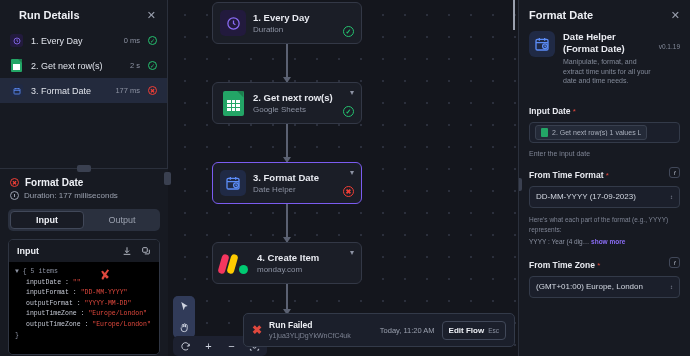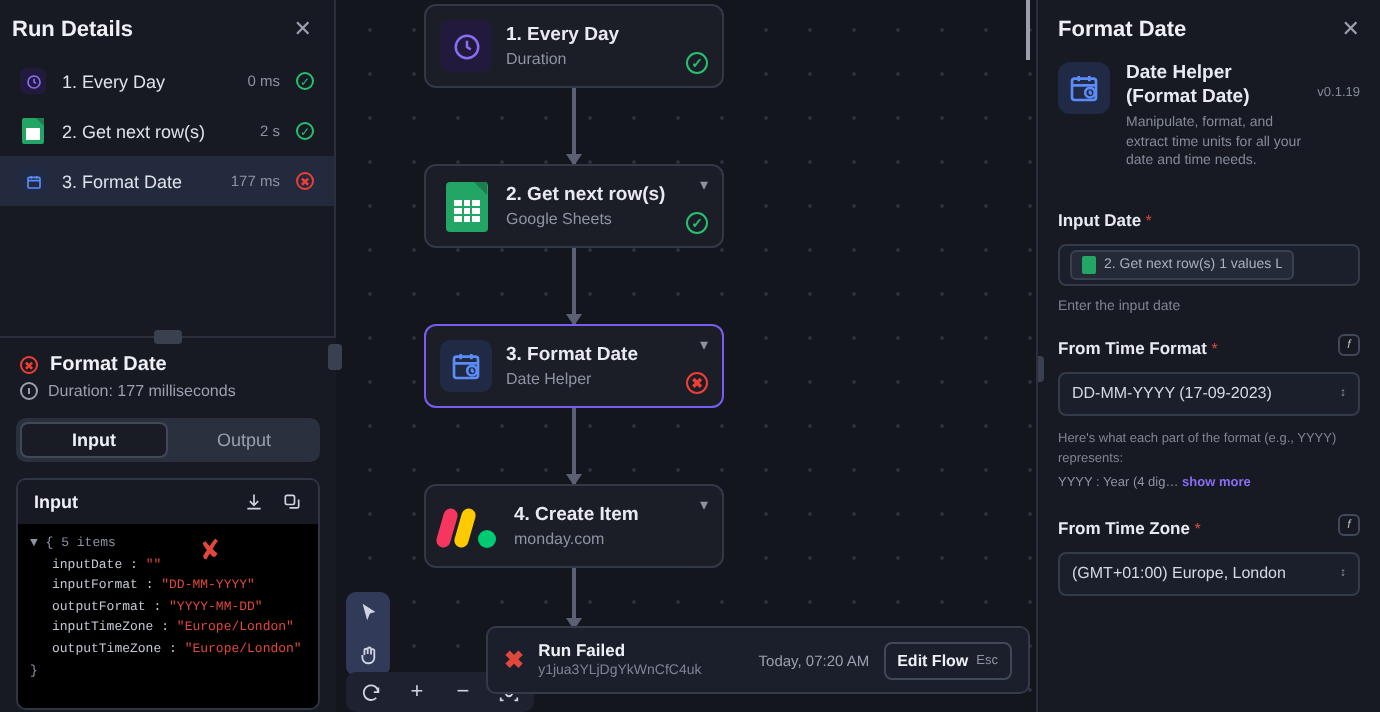--- a/index.html
+++ b/index.html
@@ -82,21 +82,21 @@
   .mon span { position: absolute; border-radius: 4px; }
 
   
   #left {
     position: absolute; left: 0; top: 0; width: 168px; height: 356px;
     background: #171a22; border-right: 1px solid #2b303c;
   }
   #left-top { height: 168px; position: relative; }
   .ld-head {
     display: flex; align-items: center; justify-content: space-between;
-    padding: 9px 11px 7px 6px;
+    padding: 9px 11px 7px 19px;
   }
   .ld-title { font-size: 11px; font-weight: 700; color: #eef0f5; }
   .x-btn { font-size: 11px; color: #9aa0ae; cursor: pointer; line-height: 10px; }
   .step-row {
     display: flex; align-items: center; gap: 8px;
     padding: 5px 10px; height: 25px;
   }
   .step-row.active { background: #232a3d; }
   .step-ico {
     width: 13px; height: 13px; border-radius: 3px; flex: 0 0 13px;
@@ -379,21 +379,21 @@
         </svg>
       </div>
     </div>
 
     <div id="toast" style="top:313px;">
       <span class="toast-x">✖</span>
       <div class="toast-mid">
         <div class="toast-t">Run Failed</div>
         <div class="toast-s">y1jua3YLjDgYkWnCfC4uk</div>
       </div>
-      <span class="toast-time">Today, 07:20 AM</span>
+      <span class="toast-time">Today, 11:20 AM</span>
       <div class="toast-btn">
         <b>Edit Flow</b>
         <span class="esc">Esc</span>
       </div>
     </div>
   </div>
 
   <div id="left">
     <div id="left-top">
       <div class="ld-head">

